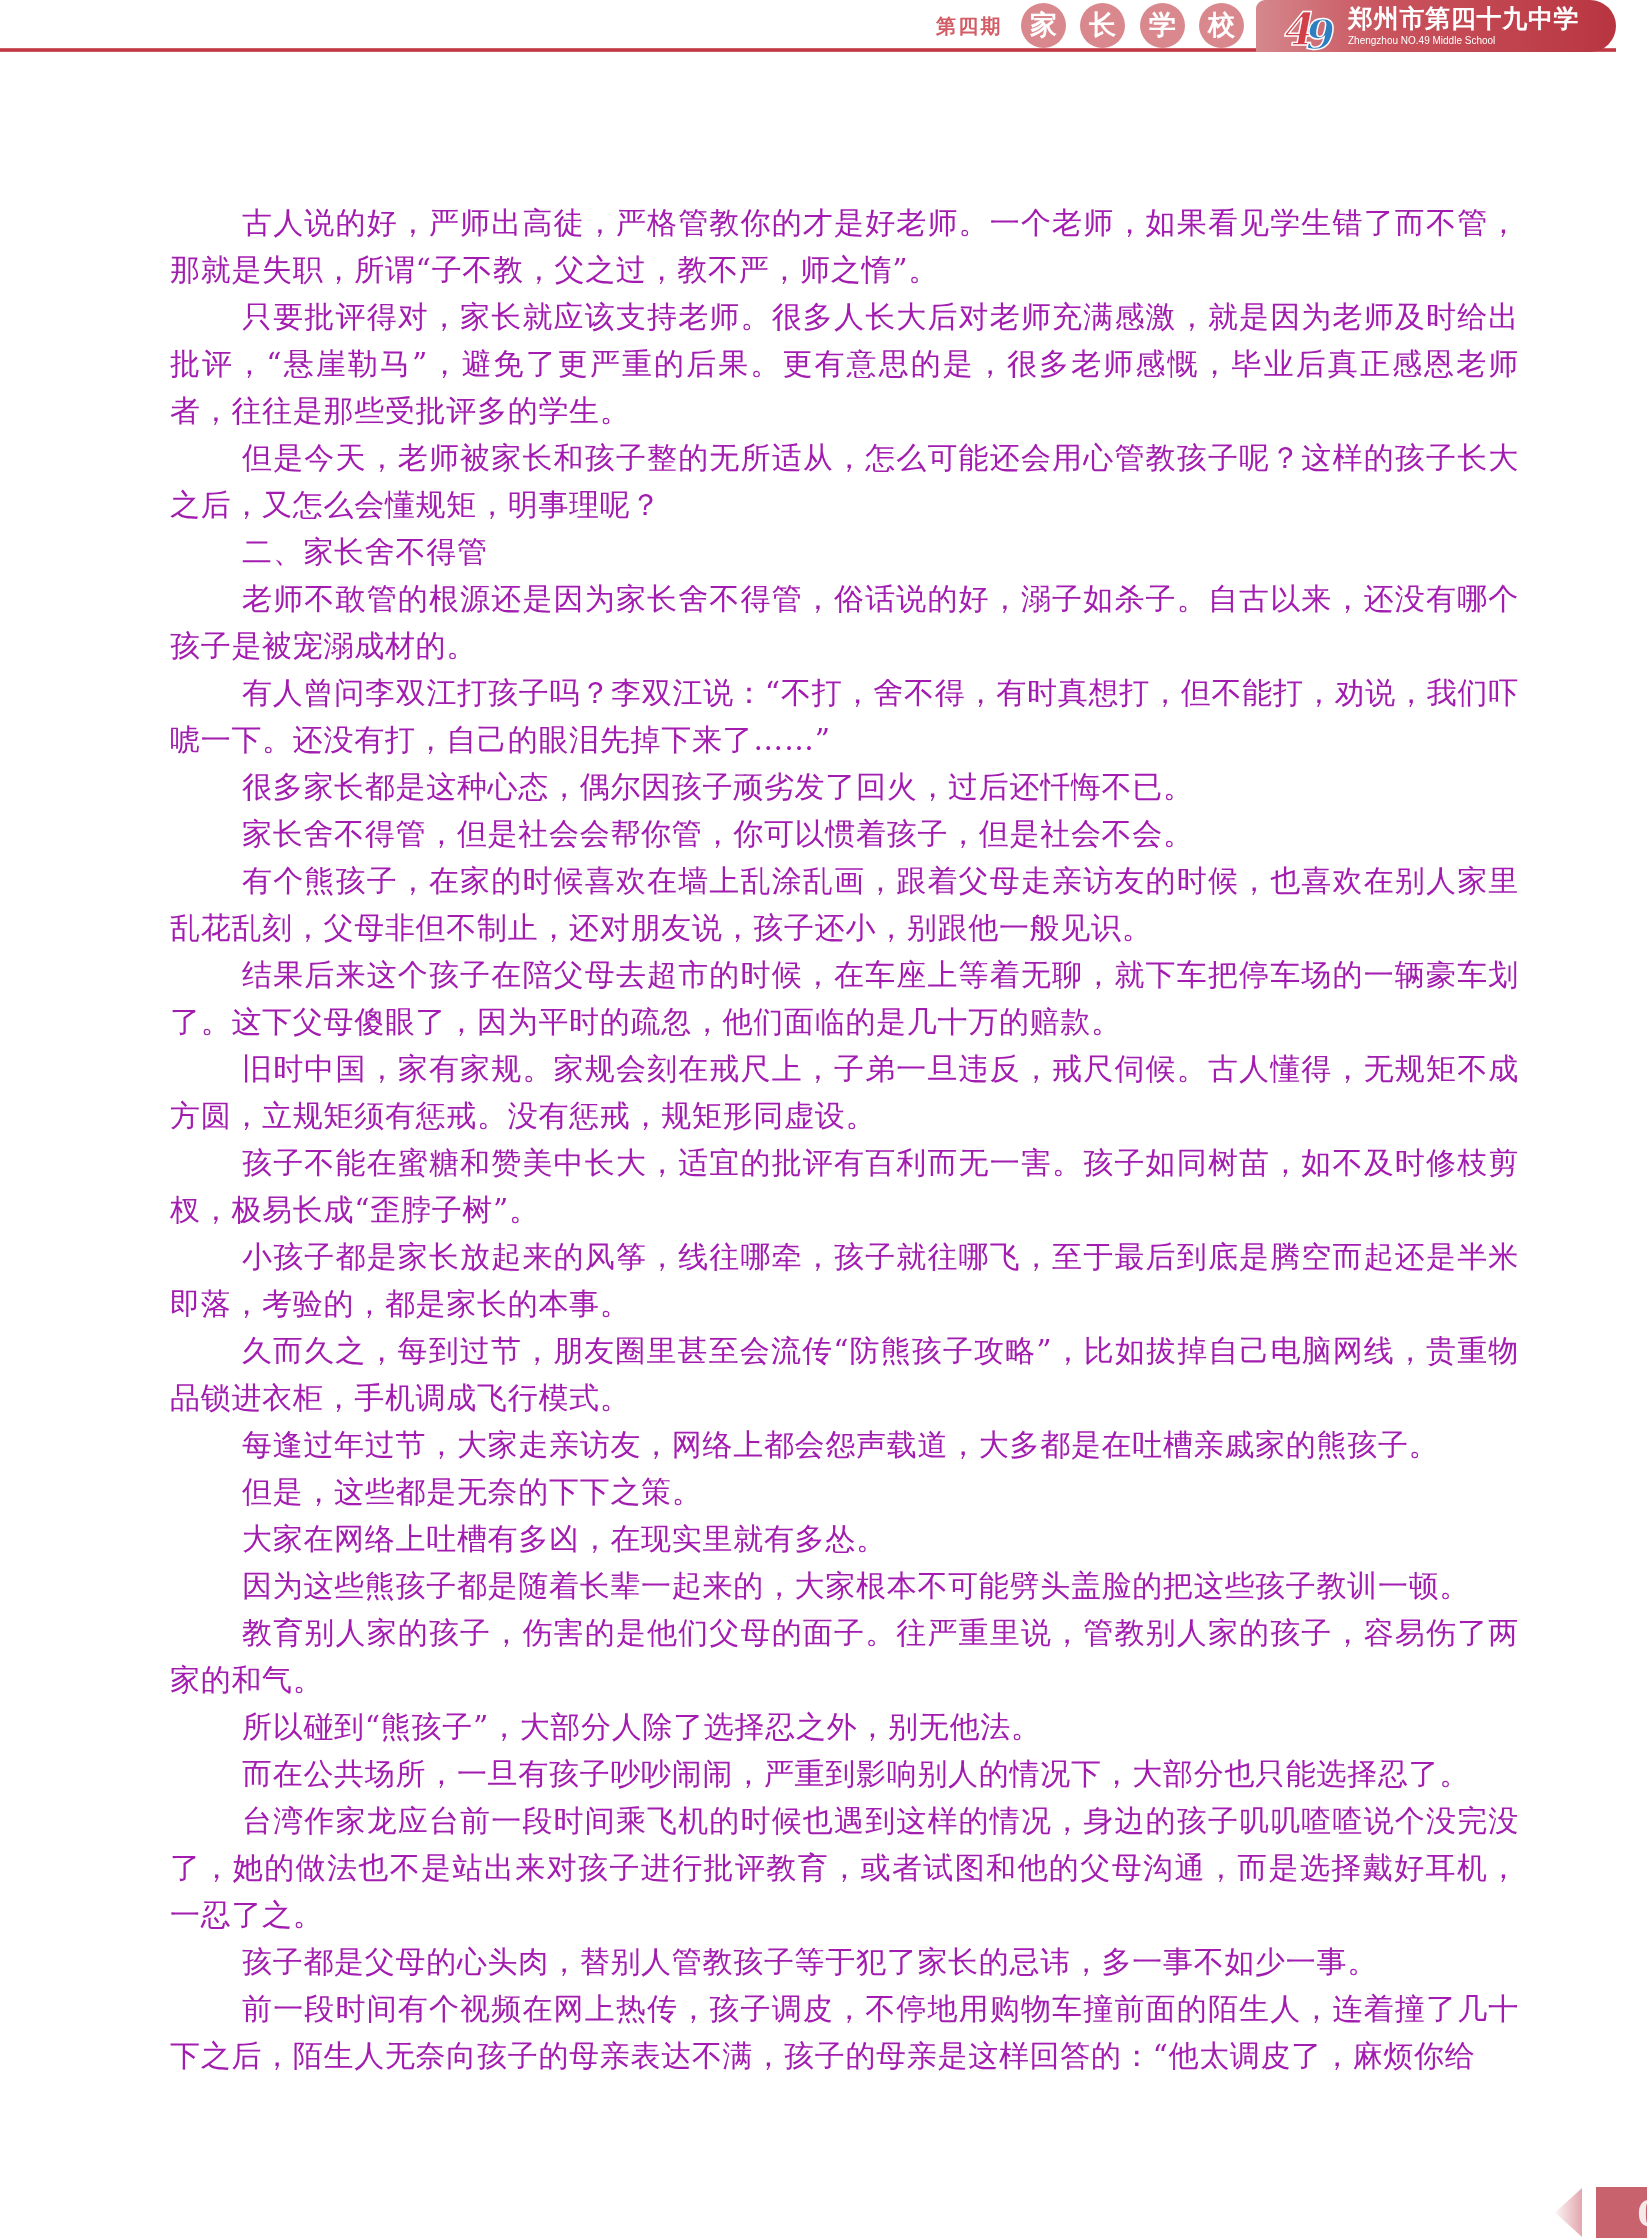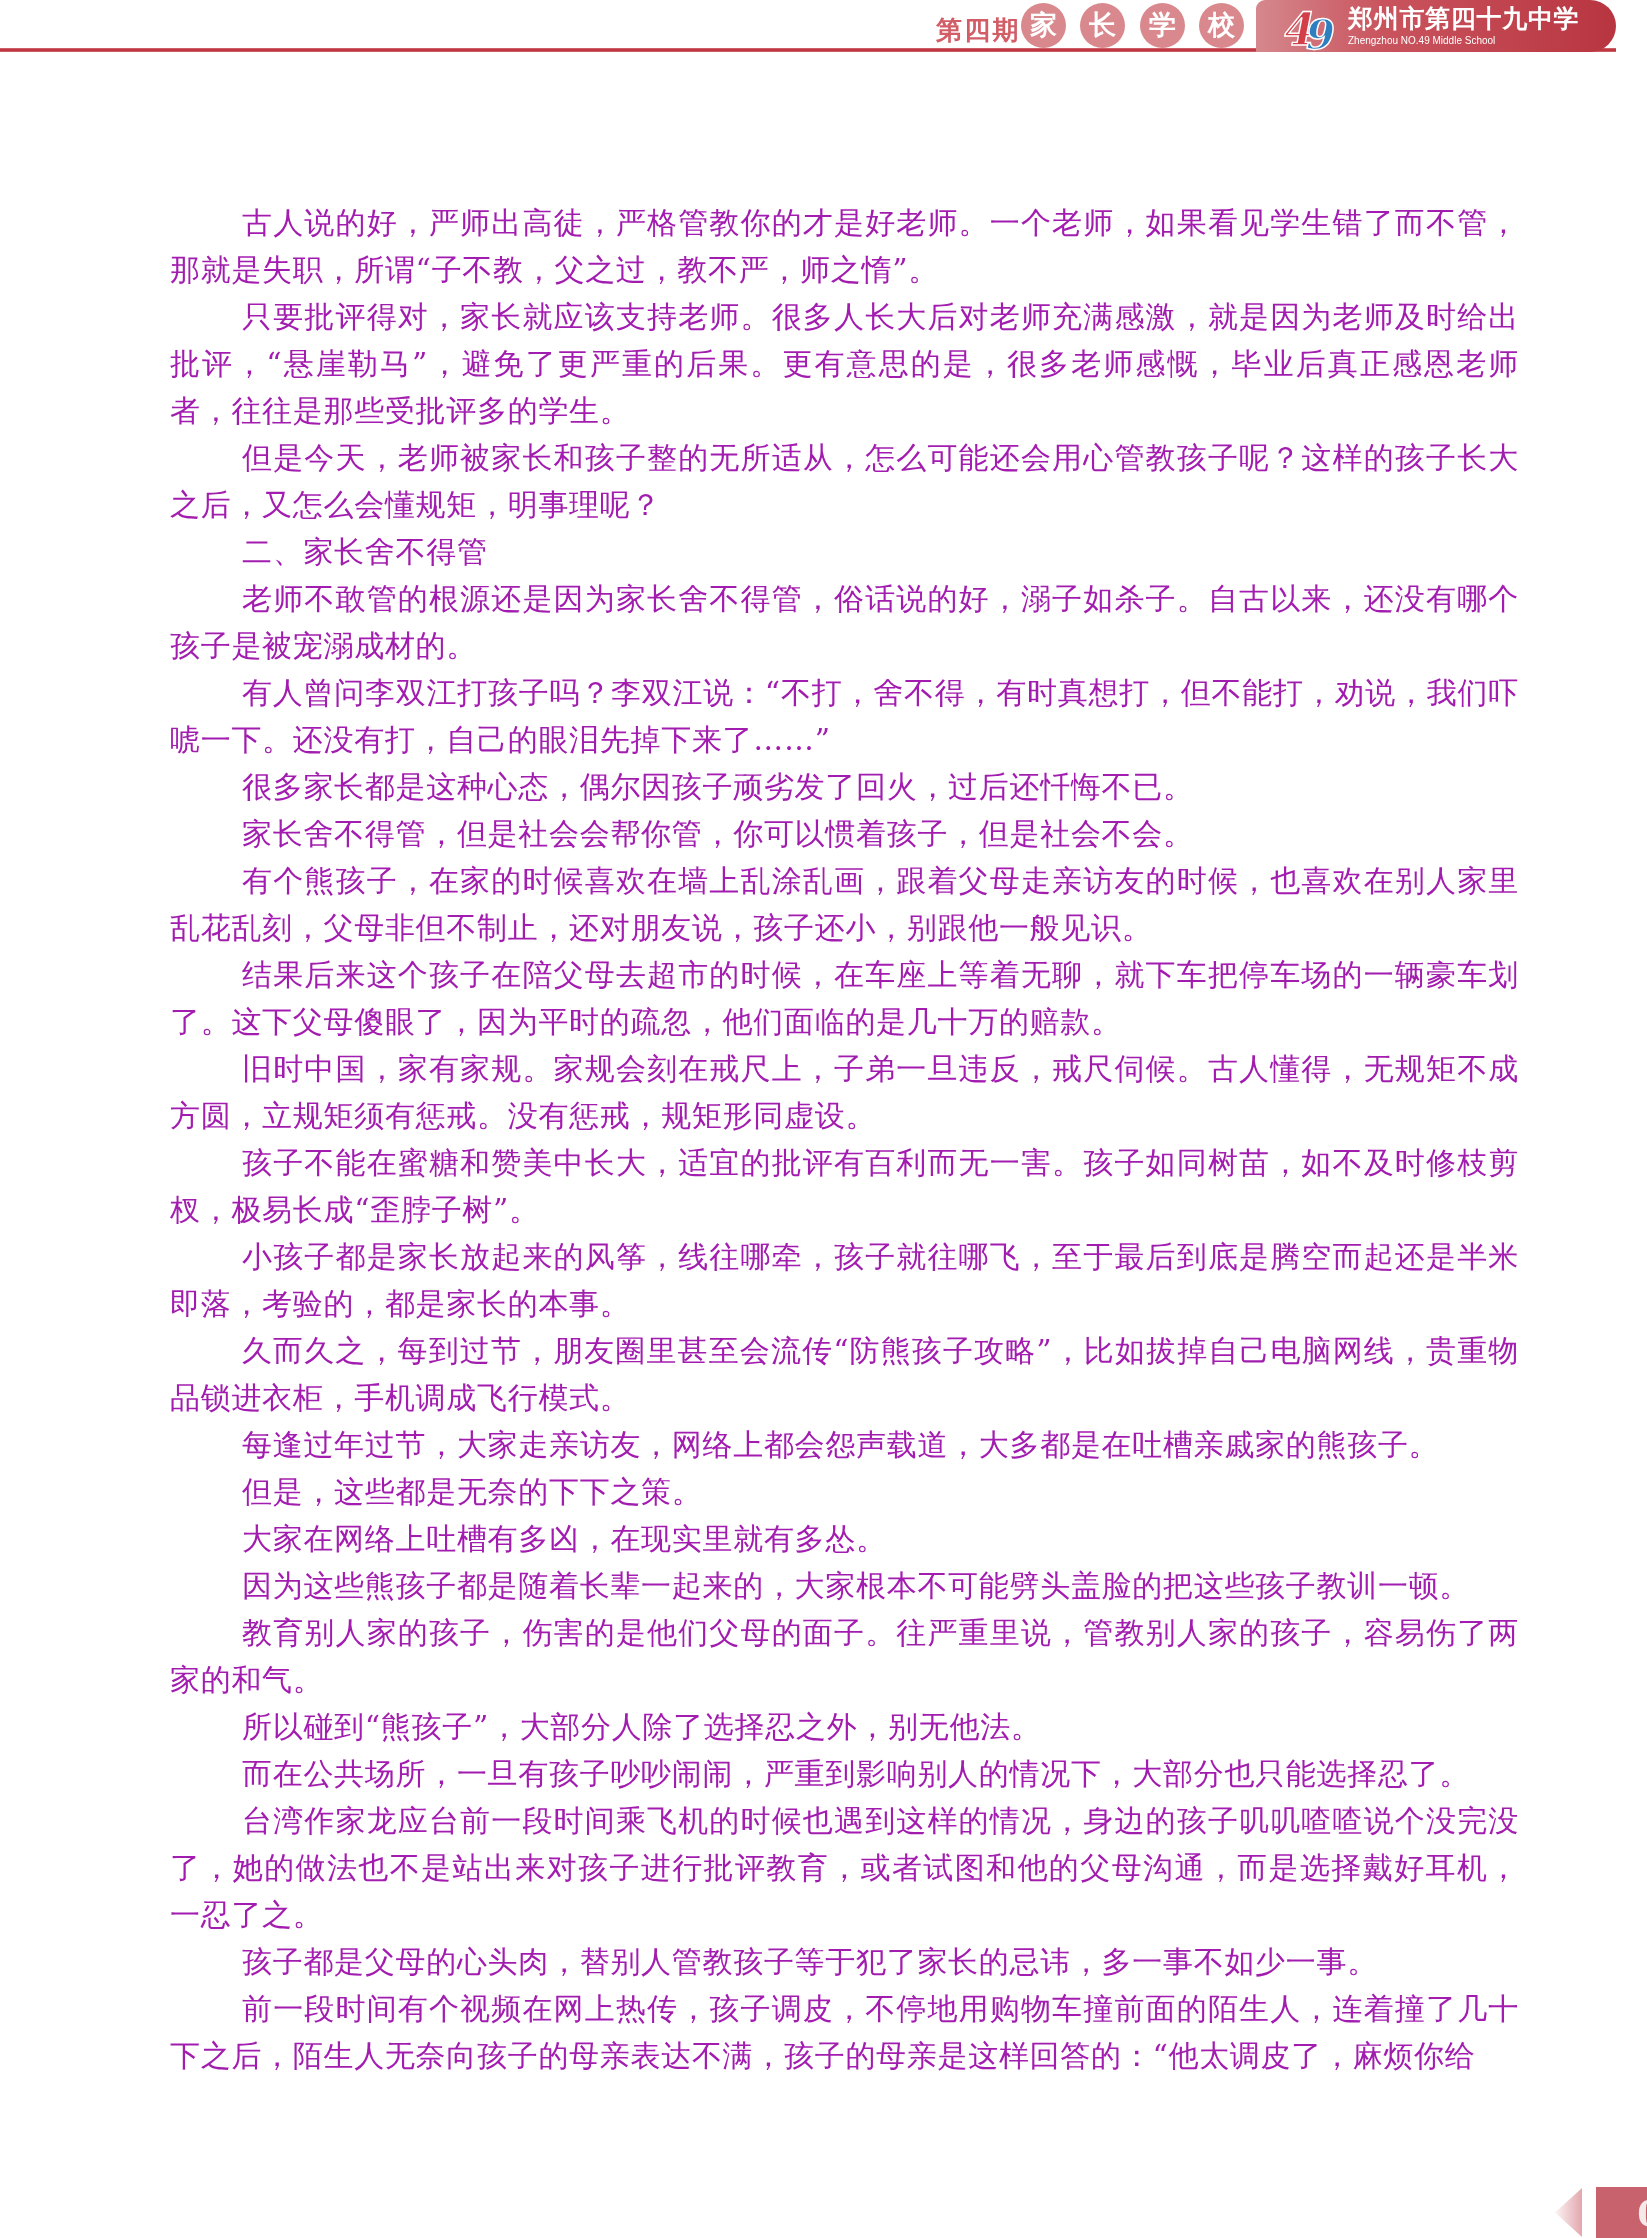--- a/index.html
+++ b/index.html
@@ -12,21 +12,21 @@
   }
 
   
   .page-rule {
     position: absolute; left: 0; top: 48px;
     width: 1616px; height: 4.3px;
     background: linear-gradient(180deg, #d5737b 0%, #bf3742 35%, #bf3742 70%, #d5737b 100%);
   }
   .issue-label {
     position: absolute; left: 936px; top: 13px;
-    font-size: 26px; font-weight: bold;
+    font-size: 20px; font-weight: bold;
     letter-spacing: 2.2px;
     color: #d25d66;
   }
   .masthead-circle {
     position: absolute; top: 2.9px;
     width: 45px; height: 45px;
     border-radius: 50%;
     background: #d9898d;
     color: #ffffff;
     font-size: 27px; font-weight: bold;

